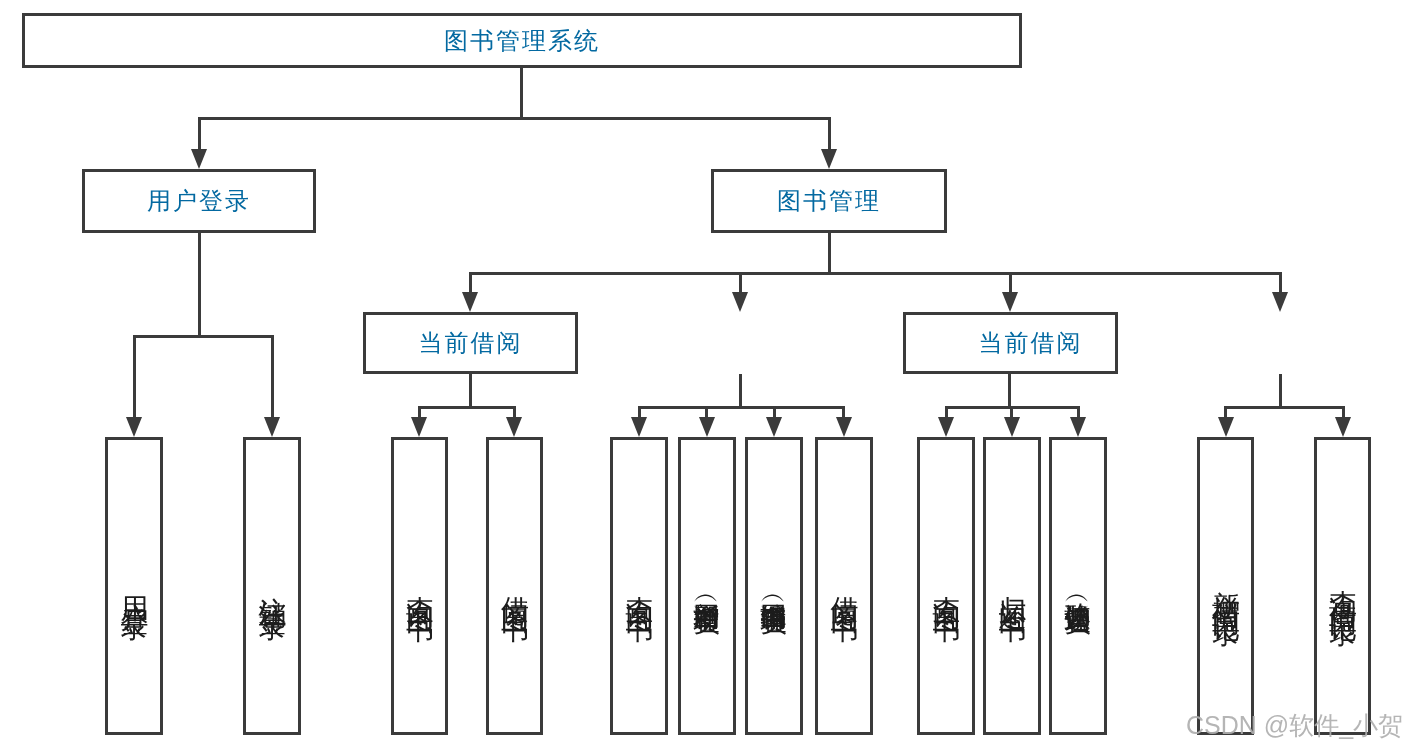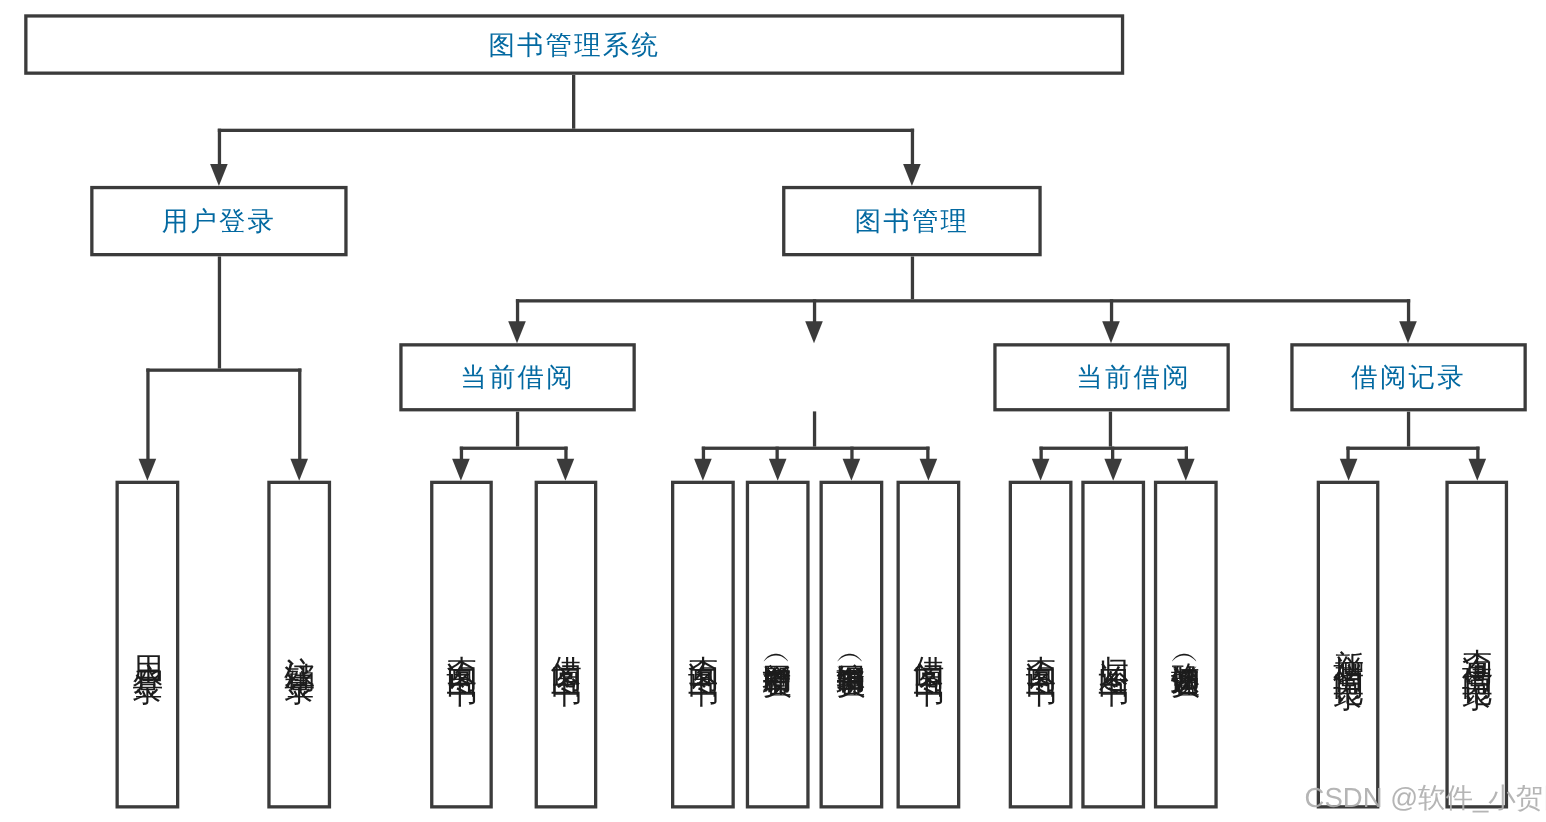--- a/index.html
+++ b/index.html
@@ -48,23 +48,20 @@
   </div>
   <div class="box" style="left:711px; top:169px; width:236px; height:64px;align-items:center;">
     <span>图书管理</span>
   </div>
 
   <div class="box" style="left:363px; top:312px; width:215px; height:62px;">
     <span>当前借阅</span>
   </div>
   <div class="box" style="left:903px; top:312px; width:215px; height:62px;padding-left:40px;">
     <span>当前借阅</span>
-  </div>
-  <div class="box" style="left:1173px; top:312px; width:215px; height:62px;">
-    <span>借阅记录</span>
   </div>
 
   <div class="vbox" style="left:105px; top:437px; width:58px; height:298px;">
     <span class="vtext">用户登录</span>
   </div>
   <div class="vbox" style="left:243px; top:437px; width:58px; height:298px;">
     <span class="vtext">注销登录</span>
   </div>
 
   <div class="vbox" style="left:391px; top:437px; width:57px; height:298px;">

